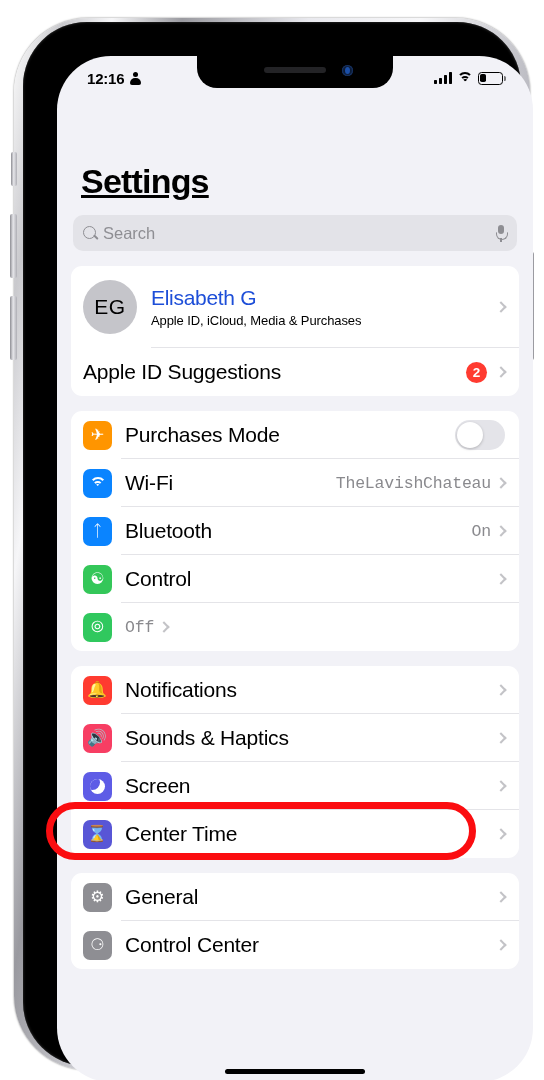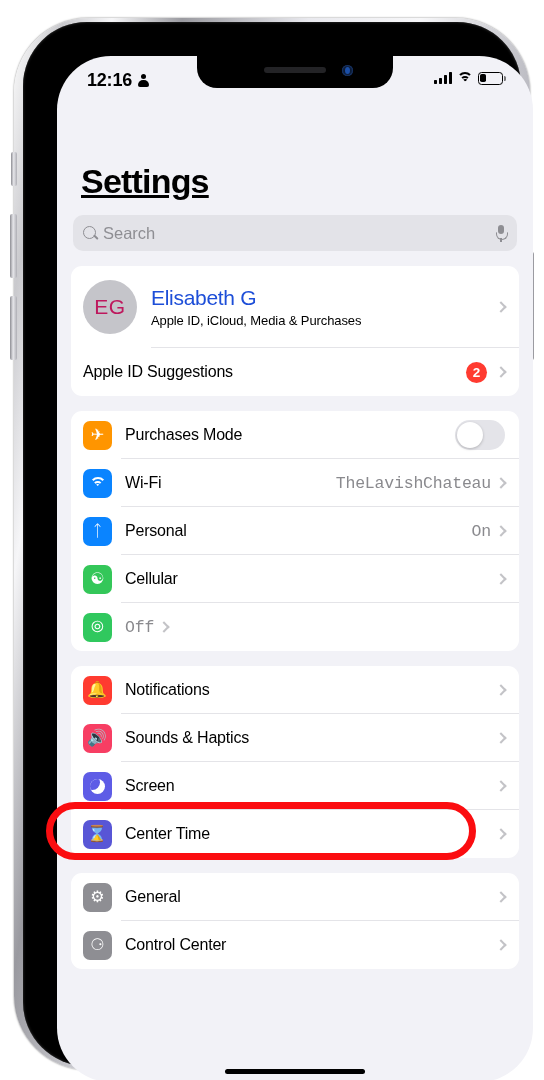--- a/index.html
+++ b/index.html
@@ -43,21 +43,21 @@
   .btn-vol-up{ left:10px; top:214px; width:7px; height:64px; }
   .btn-vol-dn{ left:10px; top:296px; width:7px; height:64px; }
   .btn-power{ right:10px; top:252px; width:7px; height:108px;
     background:linear-gradient(270deg,#8d8d93,#e6e6ea 45%,#aeaeb4); }
 
   
   .statusbar{ position:absolute; top:0; left:0; right:0; height:46px; z-index:30;
     display:flex; align-items:flex-start; justify-content:space-between;
     padding:14px 30px 0 30px; }
   .sb-left{ display:flex; align-items:center; gap:6px; }
-  .sb-time{ font-size:18px; font-weight:700; color:#000; letter-spacing:-.2px; }
+  .sb-time{ font-size:15px; font-weight:700; color:#000; letter-spacing:-.2px; }
   .sb-person{ width:11px; height:13px; position:relative; }
   .sb-person::before{ content:""; position:absolute; left:3px; top:0; width:5px; height:5px;
     border-radius:50%; background:#000; }
   .sb-person::after{ content:""; position:absolute; left:0; top:6px; width:11px; height:7px;
     border-radius:5px 5px 2px 2px; background:#000; }
   .sb-right{ display:flex; align-items:center; gap:5px; padding-top:2px; }
   .bars{ display:flex; align-items:flex-end; gap:2px; height:12px; }
   .bars i{ width:3px; background:#000; border-radius:.7px; display:block; }
   .bars i:nth-child(1){ height:4px; } .bars i:nth-child(2){ height:6.5px; }
   .bars i:nth-child(3){ height:9px; } .bars i:nth-child(4){ height:12px; }
@@ -98,31 +98,31 @@
 
   .card{ background:#fff; border-radius:11px; margin-top:15px; overflow:hidden; }
 
   .row{ display:flex; align-items:center; min-height:48px; padding-left:12px;
     position:relative; }
   .row .sep{ position:absolute; left:50px; right:0; bottom:0; height:1px; background:#e4e4e8; }
   .row:last-child .sep{ display:none; }
   .ic{ width:29px; height:29px; border-radius:7px; flex:0 0 auto; margin-right:13px;
     position:relative; display:flex; align-items:center; justify-content:center;
     color:#fff; }
-  .label{ font-size:16px; color:#000; flex:1; letter-spacing:-.2px; }
+  .label{ font-size:21px; color:#000; flex:1; letter-spacing:-.2px; }
   .value{ font-size:16.5px; color:#8a8a8e; margin-right:6px; letter-spacing:-.2px;font-family:Liberation Mono, monospace; }
   .chev{ width:8px; height:8px; border-right:2px solid #c3c3c7; border-top:2px solid #c3c3c7;
     transform:rotate(45deg); margin-right:14px; flex:0 0 auto; }
   .badge{ min-width:21px; height:21px; border-radius:11px; background:#ff3b30; color:#fff;
     font-size:13.5px; font-weight:600; display:flex; align-items:center;
     justify-content:center; margin-right:10px; padding:0 6px; }
 
   
   .acct{ display:flex; align-items:center; padding:14px 0 14px 12px; position:relative; }
-  .avatar{ width:54px; height:54px; border-radius:50%; background:#c5c5ca; color:#be185d;
+  .avatar{ width:54px; height:54px; border-radius:50%; background:#c5c5ca; color:#000000;
     font-size:21px; font-weight:400; display:flex; align-items:center;
     justify-content:center; margin-right:14px; flex:0 0 auto; letter-spacing:.5px; }
   .acct-txt{ flex:1; }
   .acct-name{ font-size:21px; color:#1d4ed8; letter-spacing:-.3px; }
   .acct-sub{ font-size:13px; color:#000; margin-top:3px; letter-spacing:-.1px; }
   .acct .sep2{ position:absolute; left:80px; right:0; bottom:0; height:1px; background:#e4e4e8; }
 
   
   .glyph{ font-size:16px; line-height:1; }
   .i-plane{ background:#ff9500; }
@@ -257,31 +257,31 @@
             <span class="label">Wi-Fi</span>
             <span class="value">TheLavishChateau</span>
             <span class="chev"></span>
             <div class="sep"></div>
           </div>
 
           <div class="row">
             <span class="ic i-bt">
                 <span class="glyph">ᛏ</span>
               </span>
-            <span class="label">Personal</span>
+            <span class="label">Bluetooth</span>
             <span class="value">On</span>
             <span class="chev"></span>
             <div class="sep"></div>
           </div>
 
           <div class="row">
             <span class="ic i-cell">
                 <span class="glyph">☯</span>
               </span>
-            <span class="label">Cellular</span>
+            <span class="label">Control</span>
             <span class="value"></span>
             <span class="chev"></span>
             <div class="sep"></div>
           </div>
 
           <div class="row">
             <span class="ic i-hot">
                 <span class="glyph">⦾</span>
               </span>
             <span class="value">Off</span>

